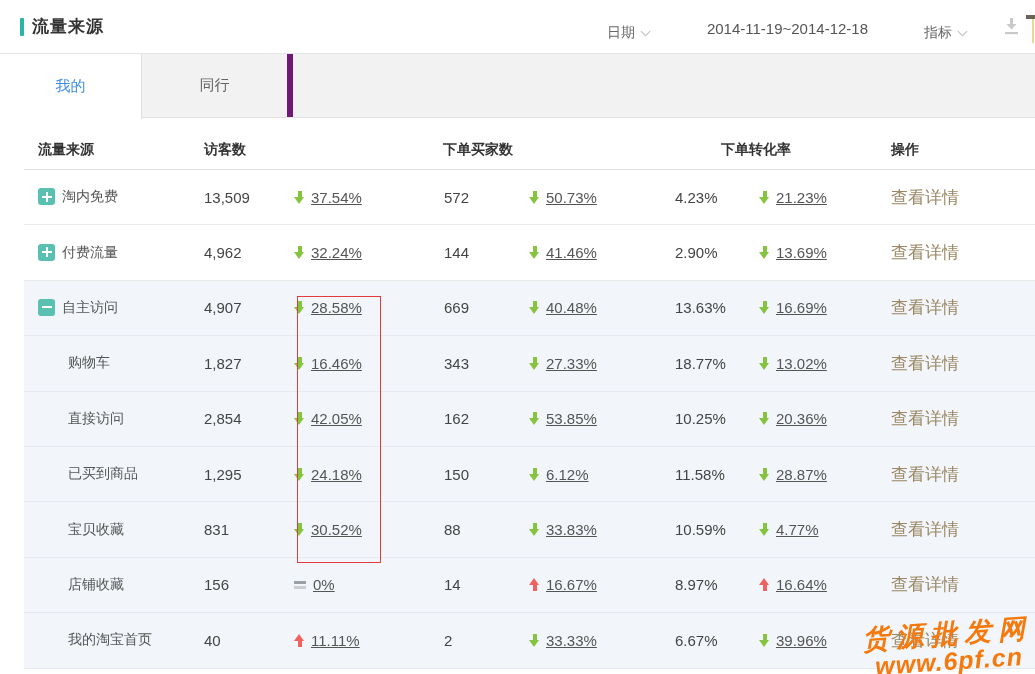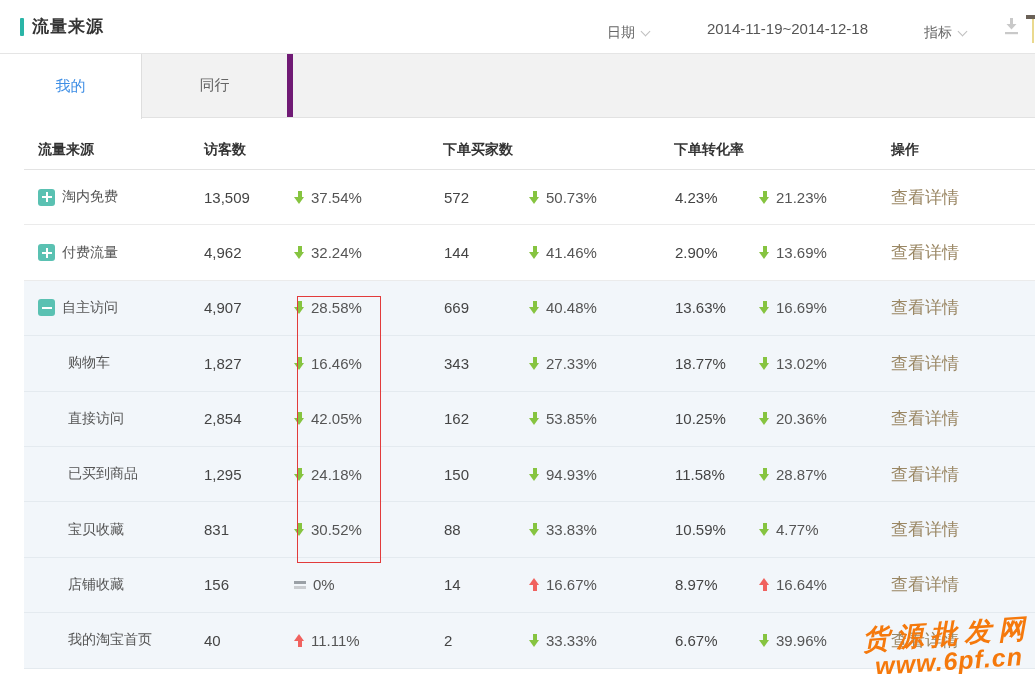--- a/index.html
+++ b/index.html
@@ -33,33 +33,33 @@
   .tab.active{width:142px;background:#fff;color:var(--blue);border-right:1px solid #dedede;
     height:65px;z-index:2;}
   .tab-filler{flex:1;}
   
   .table{margin:12px 0 0 24px;}
   .thead,.trow{display:grid;grid-template-columns:161px 95px 145px 90px 141px 89px 132px 1fr;
     padding-left:14px;align-items:center;}
   .thead{height:40px;font-size:14px;font-weight:bold;color:#333;border-bottom:1px solid #e3e3e3;}
   .th-visitors{grid-column:2 / span 2;padding-left:5px;}
   .th-buyers{grid-column:4 / span 2;padding-left:4px;}
-  .th-conv{grid-column:6 / span 2;padding-left:4px;}
+  .th-conv{grid-column:6 / span 2;padding-left:4px;margin-left:47px;}
   .th-action{grid-column:8;}
   .trow{height:55.4px;border-bottom:1px solid #ebebeb;background:#fff;font-size:15px;}
   .trow.shaded{background:var(--shaded);border-bottom:1px solid #e4eaef;}
-  .cell.src{display:flex;align-items:center;font-size:14px;color:#555;}
+  .cell.src{display:flex;align-items:flex-start;font-size:14px;color:#555;}
   .cell.src.child{padding-left:30px;}
   .expand{width:17px;height:17px;border-radius:3px;background:var(--teal-icon);
     position:relative;margin-right:7px;flex:0 0 auto;cursor:pointer;}
   .expand::before{content:"";position:absolute;left:3.5px;top:7.5px;width:10px;height:2px;background:#fff;}
   .expand.plus::after{content:"";position:absolute;left:7.5px;top:3.5px;width:2px;height:10px;background:#fff;}
   .cell.val{padding-left:5px;color:#444;}
   .cell.chg{display:flex;align-items:center;color:#555;}
-  .chg-text{font-style:normal;}
+  .chg-text{font-style:normal;text-decoration:underline;}
   .arr{display:inline-block;position:relative;width:11px;height:13px;margin-right:6px;flex:0 0 auto;}
   .arr-down{color:var(--green);}
   .arr-down::before{content:"";position:absolute;left:3.5px;top:0;width:4px;height:7px;background:currentColor;}
   .arr-down::after{content:"";position:absolute;left:0;top:6px;border-left:5.5px solid transparent;
     border-right:5.5px solid transparent;border-top:7px solid currentColor;}
   .arr-up{color:var(--red);}
   .arr-up::before{content:"";position:absolute;left:3.5px;top:6px;width:4px;height:7px;background:currentColor;}
   .arr-up::after{content:"";position:absolute;left:0;top:0;border-left:5.5px solid transparent;
     border-right:5.5px solid transparent;border-bottom:7px solid currentColor;}
   .arr-flat{color:#9aa0a6;width:13px;}
@@ -245,21 +245,21 @@
       <span class="src-label">已买到商品</span>
     </div>
     <div class="cell val">1,295</div>
     <div class="cell chg">
       <i class="arr arr-down"></i>
       <span class="chg-text">24.18%</span>
     </div>
     <div class="cell val">150</div>
     <div class="cell chg">
       <i class="arr arr-down"></i>
-      <span class="chg-text">94.93%</span>
+      <span class="chg-text">6.12%</span>
     </div>
     <div class="cell val">11.58%</div>
     <div class="cell chg">
       <i class="arr arr-down"></i>
       <span class="chg-text">28.87%</span>
     </div>
     <div class="cell act">
       <a class="detail-link">查看详情</a>
     </div>
   </div>

